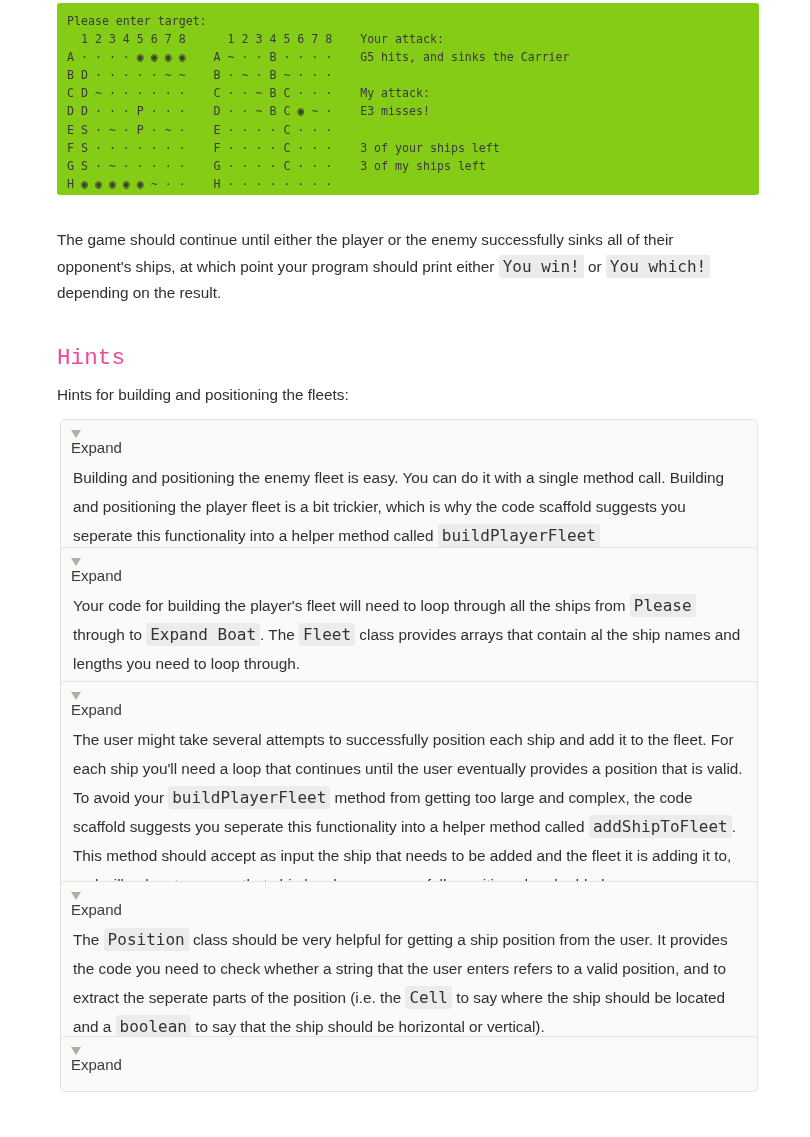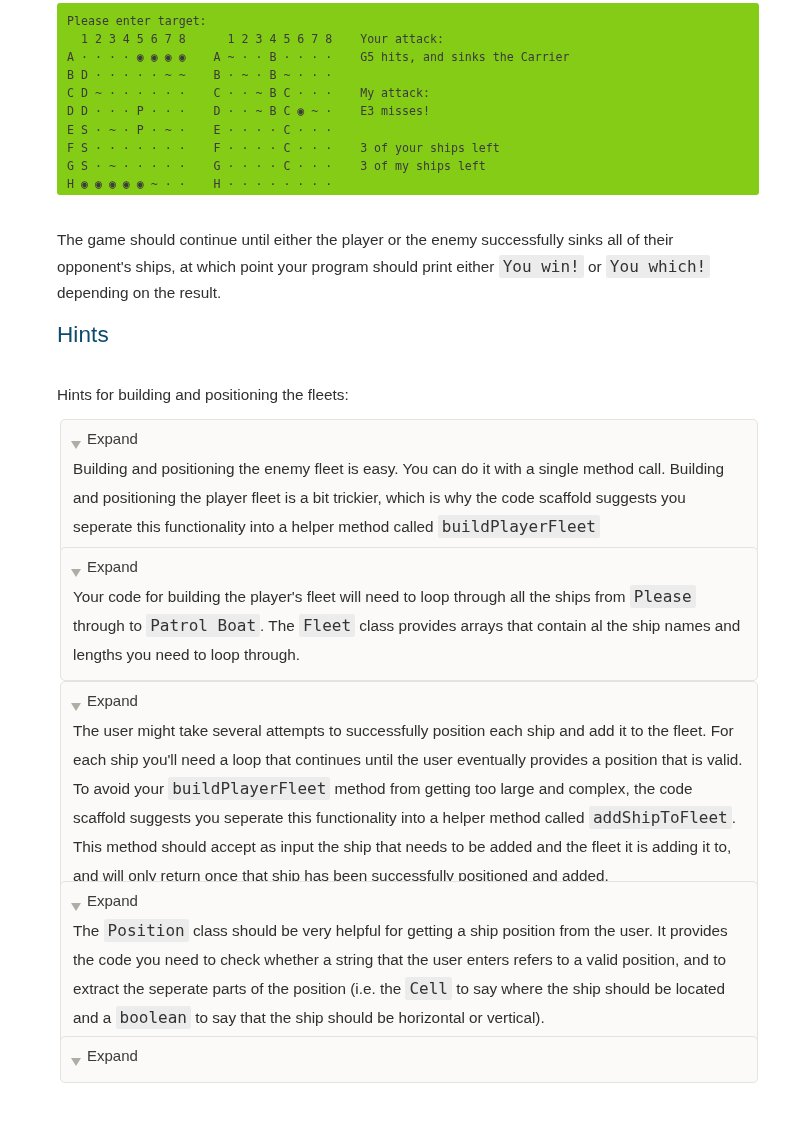--- a/index.html
+++ b/index.html
@@ -51,26 +51,27 @@
     font-size: 15.3px;
     line-height: 26.5px;
     color: #2f2f2f;
   }
   #p-continue { top: 212px; width: 660px; }
   #p-hintsintro { top: 367px; }
 
   h2.section-title {
     position: absolute;
     left: 57px;
-    top: 322px;
+    top: 345px;
     margin: 0;
     font-size: 22.5px;
     font-weight: 400;
-    color: #0c4a6e;
+    color: #ec4899;
     letter-spacing: 0.1px;
+    font-family: Liberation Mono, monospace;
   }
 
   
   code {
     font-family: "DejaVu Sans Mono", "Liberation Mono", monospace;
     font-size: 16px;
     background: #ececec;
     color: #333333;
     padding: 2px 4px 2px 4px;
     border-radius: 2px;
@@ -82,25 +83,26 @@
     position: absolute;
     left: 60px;
     width: 698px;
     background: #fbfaf8;
     border: 1px solid #e6e3de;
     border-radius: 5px;
     padding: 9px 10px 11px 10px;
   }
   .expand-header {
     display: flex;
-    align-items: flex-end;
-    gap: 6px;
+    align-items: flex-start;
+    gap: 0;
     margin: 0 0 5px 0;
     cursor: pointer;
     user-select: none;
+    flex-direction: column;
   }
   .tri {
     width: 0; height: 0;
     border-left: 5.5px solid transparent;
     border-right: 5.5px solid transparent;
     border-top: 8px solid #b0aca6;
     display: inline-block;
     flex: 0 0 auto;
     margin-top: 1px;
   }
@@ -155,21 +157,21 @@
       <span class="expand-label">Expand</span>
     </div>
     <p class="expand-body">Building and positioning the enemy fleet is easy. You can do it with a single method call. Building and positioning the player fleet is a bit trickier, which is why the code scaffold suggests you seperate this functionality into a helper method called <code>buildPlayerFleet</code></p>
   </div>
 
   <div class="expand-box" id="box-1">
     <div class="expand-header">
       <span class="tri"></span>
       <span class="expand-label">Expand</span>
     </div>
-    <p class="expand-body">Your code for building the player's fleet will need to loop through all the ships from <code>Please</code> through to <code>Patrol Boat</code>. The <code>Fleet</code> class provides arrays that contain al the ship names and lengths you need to loop through.</p>
+    <p class="expand-body">Your code for building the player's fleet will need to loop through all the ships from <code>Please</code> through to <code>Expand Boat</code>. The <code>Fleet</code> class provides arrays that contain al the ship names and lengths you need to loop through.</p>
   </div>
 
   <div class="expand-box" id="box-2">
     <div class="expand-header">
       <span class="tri"></span>
       <span class="expand-label">Expand</span>
     </div>
     <p class="expand-body">The user might take several attempts to successfully position each ship and add it to the fleet. For each ship you'll need a loop that continues until the user eventually provides a position that is valid. To avoid your <code>buildPlayerFleet</code> method from getting too large and complex, the code scaffold suggests you seperate this functionality into a helper method called <code>addShipToFleet</code>. This method should accept as input the ship that needs to be added and the fleet it is adding it to, and will only return once that ship has been successfully positioned and added.</p>
   </div>
 

